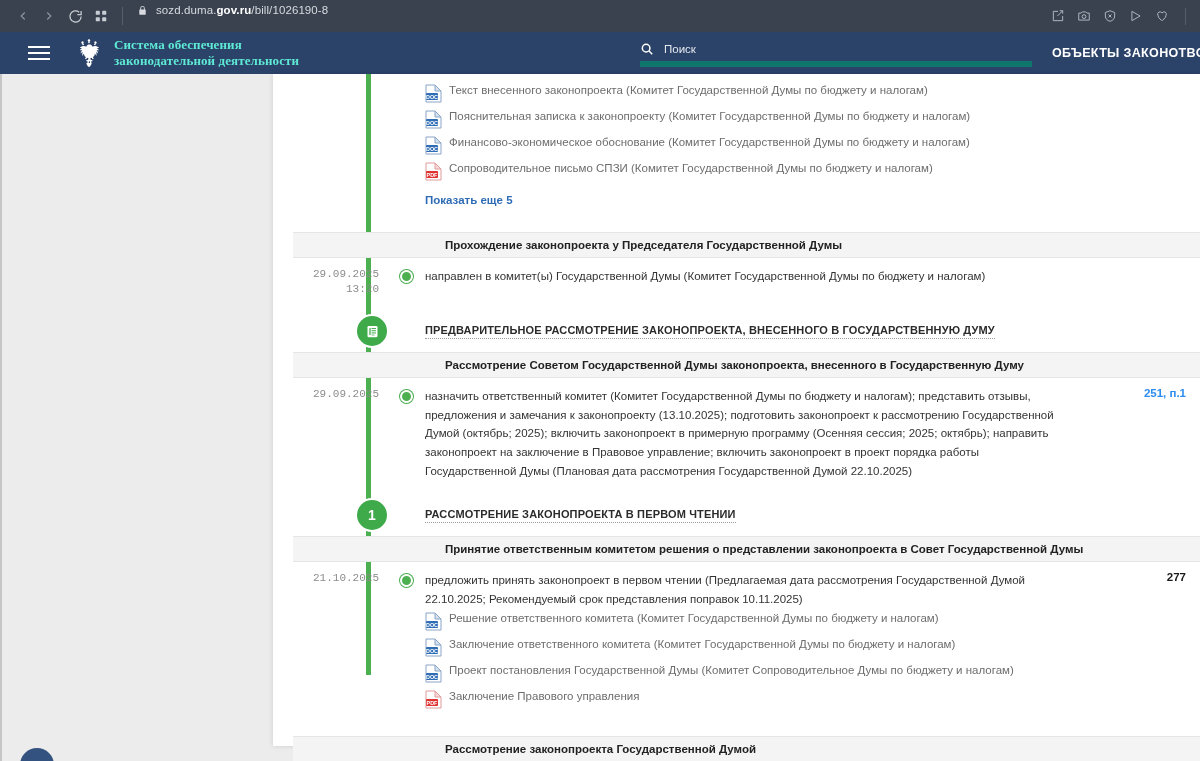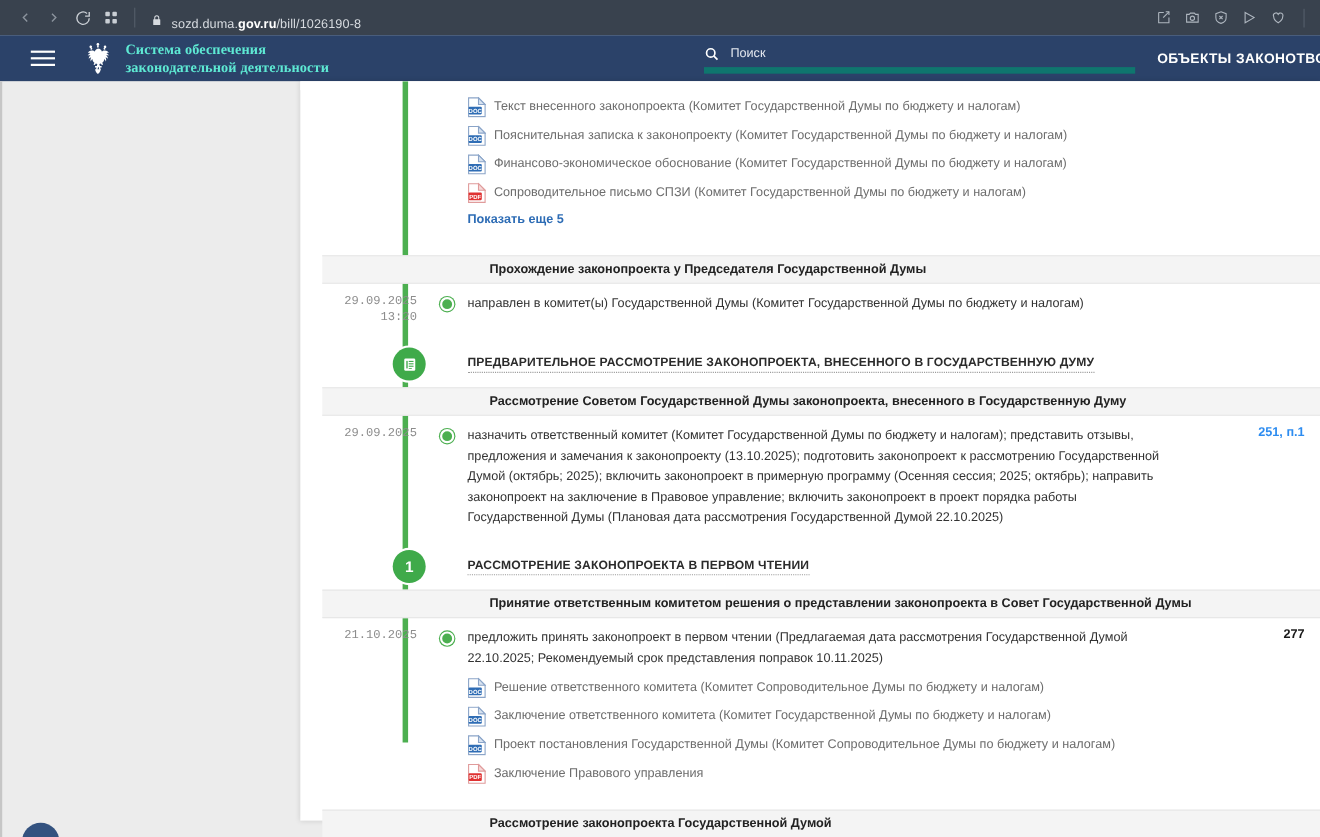--- a/index.html
+++ b/index.html
@@ -23,21 +23,21 @@
     display: flex; align-items: center; justify-content: center;
     color: #8b939d; font-size: 14px;
     border-radius: 4px;
   }
   .nav-btn.reload { color: #c9ced4; font-size: 15px; }
   .nav-btn.grid { color: #c9ced4; }
   .chrome-sep {
     width: 1px; height: 18px; background: #555e6a; margin: 0 8px;
   }
   .url-wrap {
-    display: flex; align-items: flex-end; gap: 8px;
+    display: flex; align-items: flex-start; gap: 8px;
     flex: 1; height: 24px;
     padding-left: 6px;
   }
   .lock-icon { color: #d7dbe0; font-size: 11px; }
   .url-text {
     color: #d7dbe0; font-size: 11.5px; letter-spacing: .1px;
     white-space: nowrap;
   }
   .url-text b { color: #fff; font-weight: 700; }
   .chrome-icons { display: flex; align-items: center; gap: 12px; padding-right: 4px; }
@@ -107,21 +107,21 @@
     position: absolute; left: 366px; top: 74px;
     width: 5px; height: 601px; background: #4caf50;
   }
   .rows { position: absolute; left: 273px; top: 74px; width: 927px; }
 
   .row { position: relative; width: 927px; }
 
   
   .file-item {
     position: relative;
-    display: flex; align-items: center; gap: 7px;
+    display: flex; align-items: flex-start; gap: 7px;
     height: 26px;
     padding-left: 152px;
   }
   .file-icon { width: 17px; height: 19px; flex: none; }
   .file-label { font-size: 11.5px; color: #6d6d6d; white-space: nowrap; }
   .show-more {
     padding-left: 152px; height: 24px;
     display: flex; align-items: center;
     font-size: 11.5px; color: #2d6cb5; font-weight: 700; cursor: pointer;
   }
@@ -435,21 +435,21 @@
   <div class="row">
     <div class="file-item">
       <span class="file-icon">
         <svg width="17" height="19" viewBox="0 0 17 19">
             <path d="M1 1h9l6 6v11H1z" fill="#fff" stroke="#8aa4c8" stroke-width="1"></path>
             <path d="M10 1l6 6h-6z" fill="#d7e2f0" stroke="#8aa4c8" stroke-width="1"></path>
             <rect x="1" y="9" width="12" height="7" rx="1" fill="#2f6db5"></rect>
             <text x="7" y="14.6" font-size="5.4" font-family="Liberation Sans, sans-serif" font-weight="bold" fill="#fff" text-anchor="middle">DOC</text>
           </svg>
       </span>
-      <span class="file-label">Решение ответственного комитета (Комитет Сопроводительное Думы по бюджету и налогам)</span>
+      <span class="file-label">Решение ответственного комитета (Комитет Государственной Думы по бюджету и налогам)</span>
     </div>
     <div class="file-item">
       <span class="file-icon">
         <svg width="17" height="19" viewBox="0 0 17 19">
             <path d="M1 1h9l6 6v11H1z" fill="#fff" stroke="#8aa4c8" stroke-width="1"></path>
             <path d="M10 1l6 6h-6z" fill="#d7e2f0" stroke="#8aa4c8" stroke-width="1"></path>
             <rect x="1" y="9" width="12" height="7" rx="1" fill="#2f6db5"></rect>
             <text x="7" y="14.6" font-size="5.4" font-family="Liberation Sans, sans-serif" font-weight="bold" fill="#fff" text-anchor="middle">DOC</text>
           </svg>
       </span>

